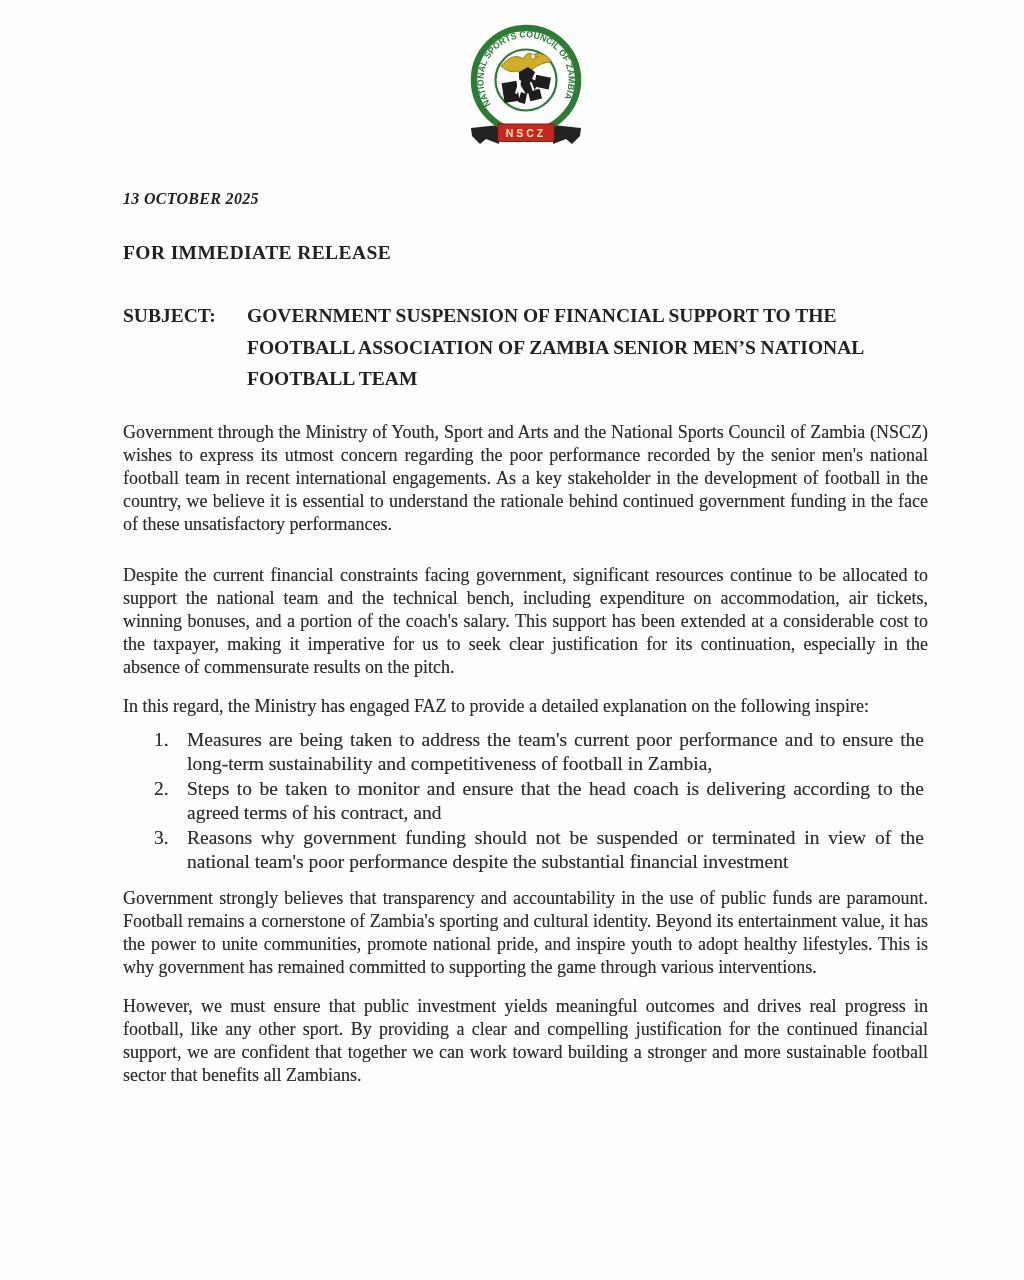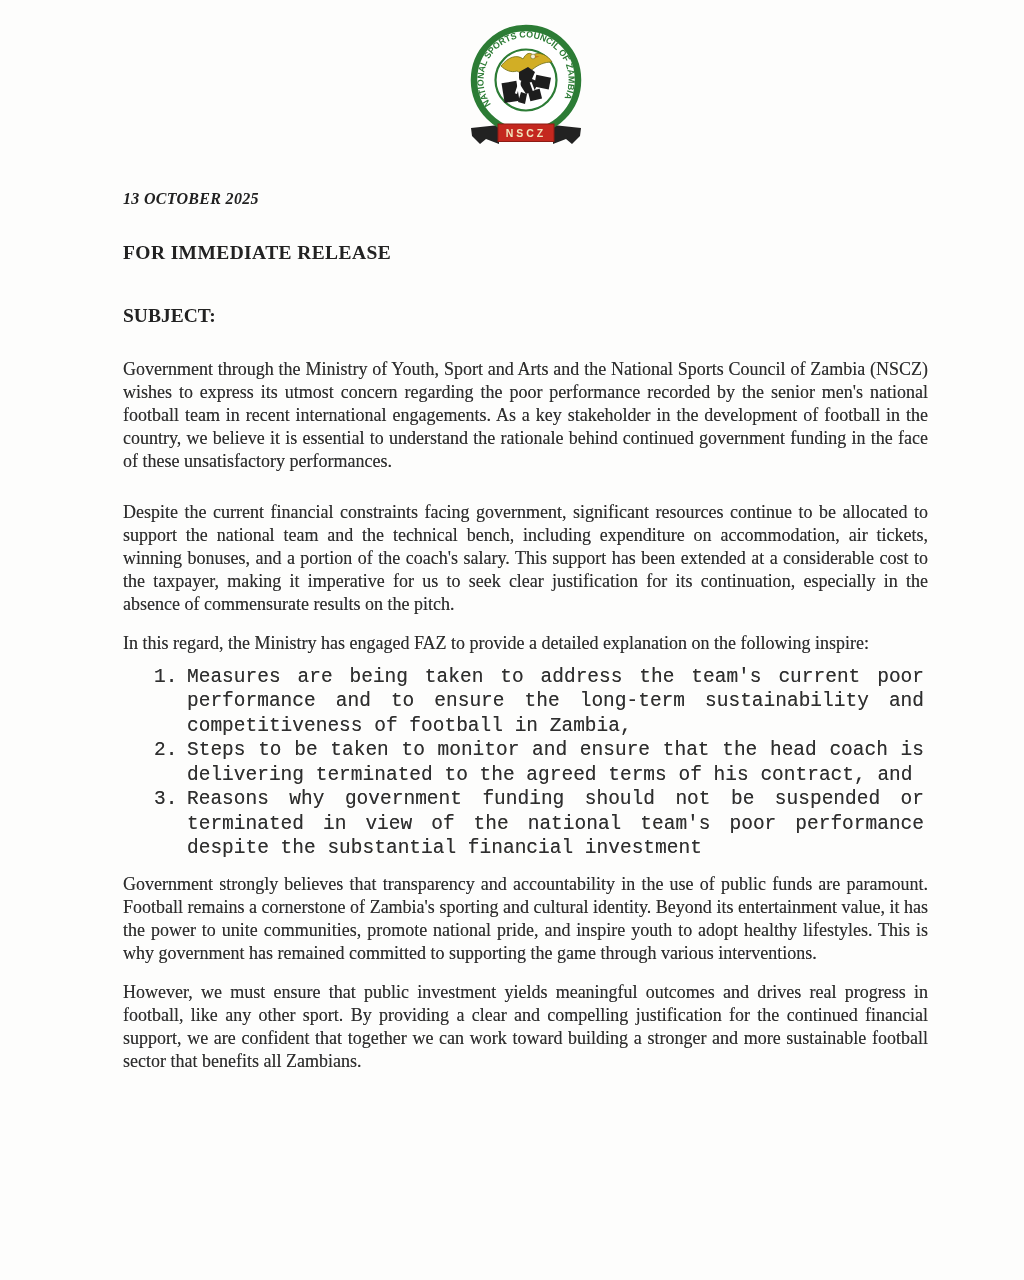--- a/index.html
+++ b/index.html
@@ -63,21 +63,20 @@
     line-height: 23px;
     text-shadow: 0 0 0.5px rgba(40,40,40,0.55);
   }
   .body-text p.para { margin-top: 28px; }
   .body-text p.first-para { margin-top: 26px; }
   .body-text p.list-intro { margin-top: 16px; }
   ol.matters-list {
     margin: 10px 4px 0 0;
     padding: 0 0 0 64px;
     counter-reset: item;
-    font-family: Liberation Mono, monospace;
   }
   ol.matters-list li {
     list-style: none;
     counter-increment: item;
     position: relative;
     text-align: justify;
     font-size: 19.5px;
     line-height: 24.5px;
     text-shadow: 0 0 0.5px rgba(40,40,40,0.55);
   }
@@ -134,30 +133,31 @@
         <text x="75" y="113" text-anchor="middle" font-family="Liberation Sans, sans-serif" font-size="10.5" font-weight="bold" letter-spacing="3" fill="#f2e6bd">NSCZ</text>
       </svg>
     </div>
 
     <div class="date-line">13 OCTOBER 2025</div>
 
     <div class="release-line">FOR IMMEDIATE RELEASE</div>
 
     <div class="subject-block">
       <span class="subject-label">SUBJECT:</span>
+      <span class="subject-text">GOVERNMENT SUSPENSION OF FINANCIAL SUPPORT TO THE FOOTBALL ASSOCIATION OF ZAMBIA SENIOR MEN’S NATIONAL FOOTBALL TEAM</span>
     </div>
 
     <div class="body-text">
       <p class="first-para">Government through the Ministry of Youth, Sport and Arts and the National Sports Council of Zambia (NSCZ) wishes to express its utmost concern regarding the poor performance recorded by the senior men's national football team in recent international engagements. As a key stakeholder in the development of football in the country, we believe it is essential to understand the rationale behind continued government funding in the face of these unsatisfactory performances.</p>
       <p class="para">Despite the current financial constraints facing government, significant resources continue to be allocated to support the national team and the technical bench, including expenditure on accommodation, air tickets, winning bonuses, and a portion of the coach's salary. This support has been extended at a considerable cost to the taxpayer, making it imperative for us to seek clear justification for its continuation, especially in the absence of commensurate results on the pitch.</p>
       <p class="list-intro">In this regard, the Ministry has engaged FAZ to provide a detailed explanation on the following inspire:</p>
 
       <ol class="matters-list">
         <li>Measures are being taken to address the team's current poor performance and to ensure the long-term sustainability and competitiveness of football in Zambia,</li>
-        <li>Steps to be taken to monitor and ensure that the head coach is delivering terminated to the agreed terms of his contract, and</li>
+        <li>Steps to be taken to monitor and ensure that the head coach is delivering according to the agreed terms of his contract, and</li>
         <li>Reasons why government funding should not be suspended or terminated in view of the national team's poor performance despite the substantial financial investment</li>
       </ol>
 
       <p class="para p-after-list">Government strongly believes that transparency and accountability in the use of public funds are paramount. Football remains a cornerstone of Zambia's sporting and cultural identity. Beyond its entertainment value, it has the power to unite communities, promote national pride, and inspire youth to adopt healthy lifestyles. This is why government has remained committed to supporting the game through various interventions.</p>
       <p class="para last-para">However, we must ensure that public investment yields meaningful outcomes and drives real progress in football, like any other sport. By providing a clear and compelling justification for the continued financial support, we are confident that together we can work toward building a stronger and more sustainable football sector that benefits all Zambians.</p>
     </div>
 
   </div>
 </div>
 

